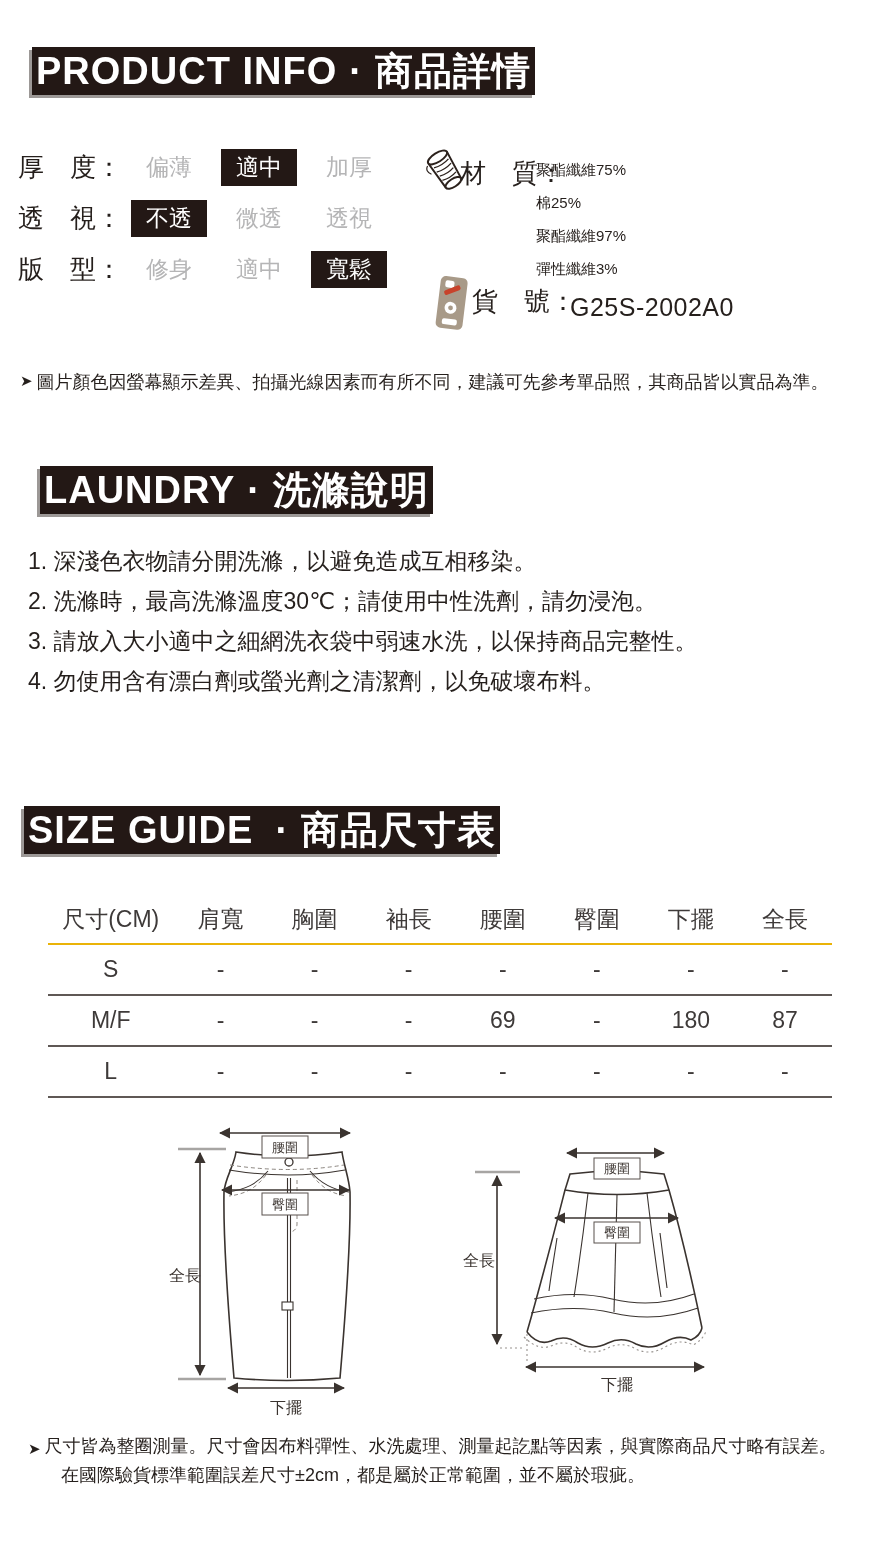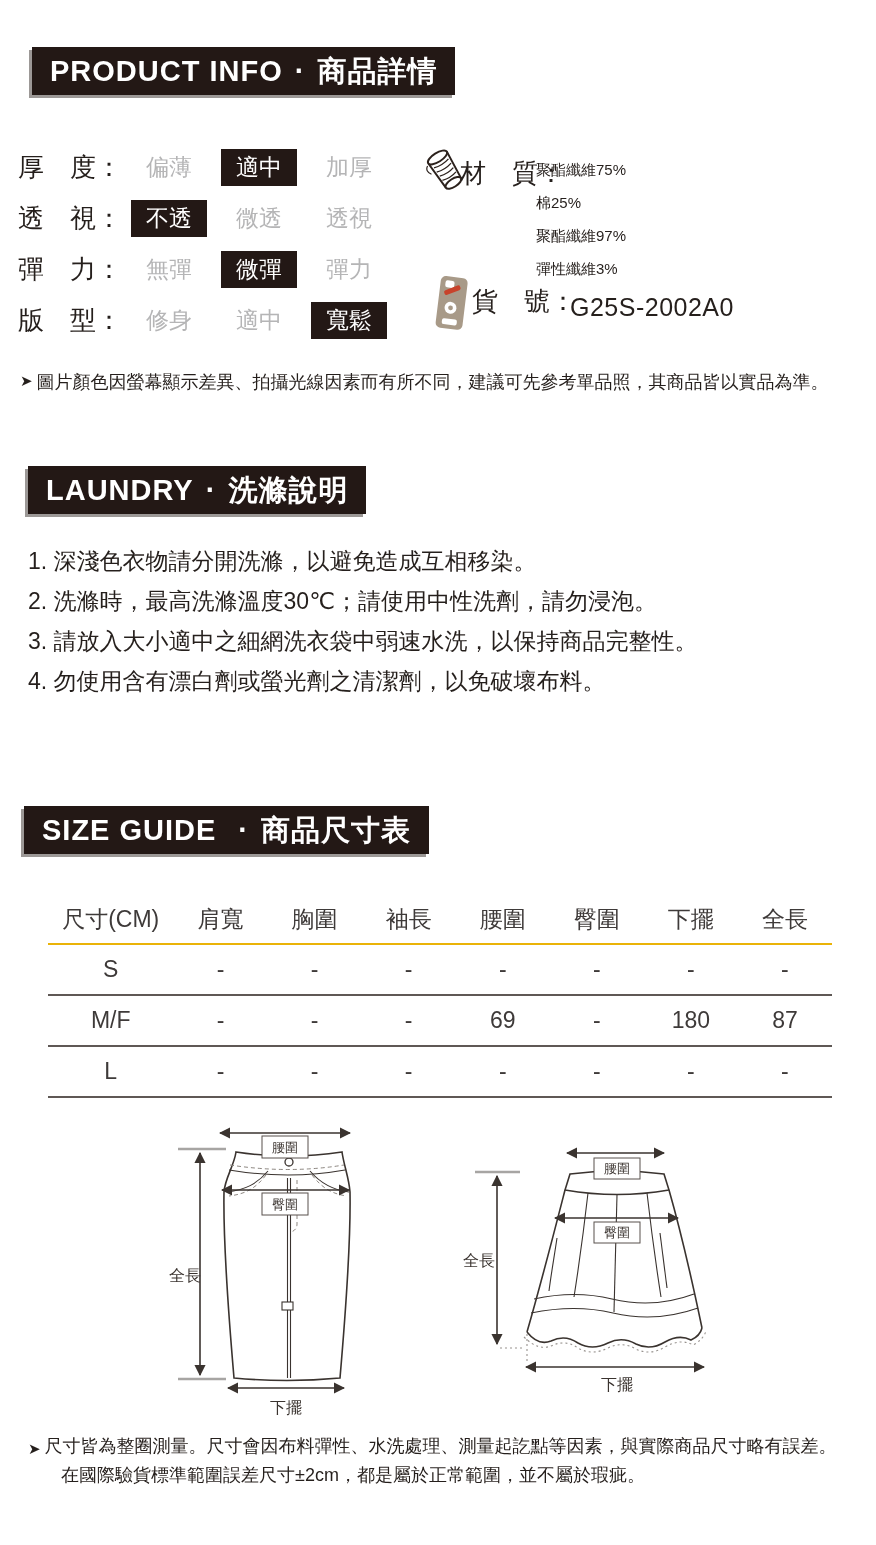--- a/index.html
+++ b/index.html
@@ -3,26 +3,26 @@
 <meta charset="utf-8">
 <style>
   html,body { margin:0; padding:0; background:#fff; }
   .page {
     position:relative; width:876px; height:1545px; background:#ffffff;
     font-family:"Liberation Sans","DejaVu Sans",sans-serif; color:#251f1c; overflow:hidden;
   }
   
   .blk-hdr {
     position:absolute; background:#231815; color:#ffffff; height:48px; line-height:48px;
-    padding:0 18px; font-weight:bold; font-size:29px; letter-spacing:1px;
+    padding:0 4px; font-weight:bold; font-size:38px; letter-spacing:1px;
     box-shadow:-3px 3px 0 #9c9896; white-space:nowrap; display:inline-block;
   }
   .blk-hdr .dot { margin:0 12px; font-weight:bold; }
   #pi-hdr { left:32px; top:47px; }
-  #la-hdr { left:28px; top:466px; }
+  #la-hdr { left:40px; top:466px; }
   #sg-hdr { left:24px; top:806px; }
   #sg-hdr .dot { margin:0 12px 0 22px; }
 
   
   .attrs { position:absolute; left:18px; top:142px; }
   .attr-row { display:flex; align-items:center; height:51px; }
   .attr-label { width:106px; font-size:26px; color:#251f1c; white-space:nowrap; }
   .opt { width:90px; display:flex; justify-content:center; }
   .ot { font-size:23px; color:#b5b5b6; padding:2px 6px; white-space:nowrap; }
   .ot.sel { background:#231815; color:#ffffff; padding:3px 15px; }
@@ -91,32 +91,20 @@
     <div class="attr-row">
       <span class="attr-label">透　視：</span>
       <span class="opt">
           <span class="ot sel">不透</span>
         </span>
       <span class="opt">
           <span class="ot">微透</span>
         </span>
       <span class="opt">
           <span class="ot">透視</span>
-        </span>
-    </div>
-    <div class="attr-row">
-      <span class="attr-label">彈　力：</span>
-      <span class="opt">
-          <span class="ot">無彈</span>
-        </span>
-      <span class="opt">
-          <span class="ot sel">微彈</span>
-        </span>
-      <span class="opt">
-          <span class="ot">彈力</span>
         </span>
     </div>
     <div class="attr-row">
       <span class="attr-label">版　型：</span>
       <span class="opt">
           <span class="ot">修身</span>
         </span>
       <span class="opt">
           <span class="ot">適中</span>
         </span>

